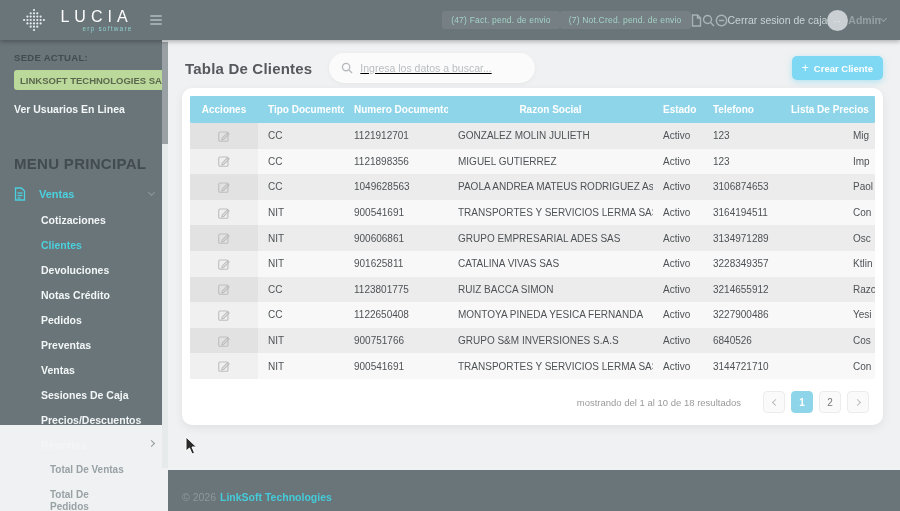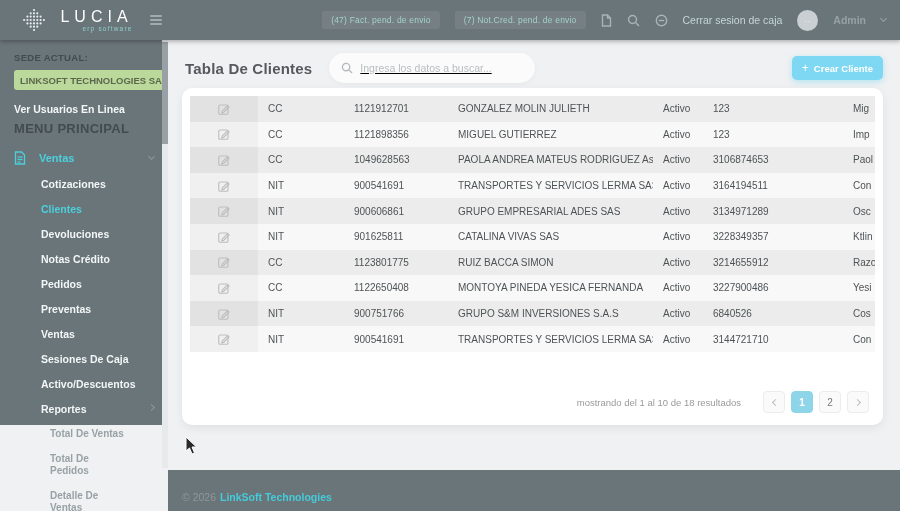--- a/index.html
+++ b/index.html
@@ -8,21 +8,21 @@
 
   
   .topbar { position:absolute; left:0; top:0; width:900px; height:40px; background:#6a757a;
             display:flex; align-items:center; z-index:30; box-shadow:0 2px 4px rgba(0,0,0,.25); }
   .logo { width:148px; display:flex; align-items:center; justify-content:center; gap:13px; padding-left:6px; }
   .logo-text { display:flex; flex-direction:column; align-items:flex-end; }
   .logo-title { color:#fdfdfd; font-size:16px; letter-spacing:5px; font-weight:400; line-height:15px; }
   .logo-sub { color:#8fcfcb; font-size:6.5px; letter-spacing:1.2px; margin-top:1px; }
   .hamburger { width:12px; display:flex; flex-direction:column; gap:2.5px; cursor:pointer; margin-left:2px; }
   .hamburger i { display:block; height:1.5px; background:#9fabae; border-radius:1px; }
-  .top-right { margin-left:auto; display:flex; align-items:center; gap:15px; padding-right:14px; }
+  .top-right { margin-left:auto; display:flex; align-items:center; padding-right:14px; }
   .badge { background:rgba(255,255,255,.08); border-radius:3px; padding:4px 9px; font-size:8.5px;
            color:#a4d3c6; white-space:nowrap; letter-spacing:.2px; }
   .tico { display:flex; align-items:center; }
   .tico svg { stroke:#a7b3b6; fill:none; stroke-width:1.4; }
   .session-link { color:#c6d5d4; font-size:10.5px; white-space:nowrap; }
   .avatar { width:21px; height:21px; border-radius:50%; background:#c9cfd2; display:inline-flex;
             align-items:center; justify-content:center; color:#e9eced; font-size:8px; letter-spacing:1px; }
   .user-name { color:#96a1a4; font-size:10.5px; font-weight:700; }
   .chev { display:inline-block; width:5px; height:5px; border-right:1.4px solid #96a1a4;
           border-bottom:1.4px solid #96a1a4; transform:rotate(45deg); margin-top:-3px; }
@@ -31,21 +31,21 @@
   
   .sidebar { position:absolute; left:0; top:40px; width:168px; height:385px; background:#6a757a;
              padding:12px 12px 0 14px; z-index:10; }
   .side-scroll { position:absolute; right:0; top:0; width:6px; height:428px; background:#e7eaea; }
   .side-scroll .thumb { position:absolute; top:2px; left:0; width:6px; height:102px; background:#99a1a4; }
   .side-label { color:#424b4f; font-size:9.5px; font-weight:700; letter-spacing:.3px; }
   .sede-btn { margin-top:7px; margin-right:-8px; background:#bad99a; border-radius:3px; height:20px;
               display:flex; align-items:center; padding:0 6px; color:#5c674f; font-size:9.5px; font-weight:700;
               white-space:nowrap; overflow:hidden; cursor:pointer; }
   .online-link { margin-top:13px; color:#f2f6f6; font-size:10.5px; font-weight:700; cursor:pointer; }
-  .menu-header { margin-top:6px; color:#424b4f; font-size:13px; font-weight:700; letter-spacing:.3px; }
+  .menu-header { margin-top:40px; color:#424b4f; font-size:15px; font-weight:700; letter-spacing:.3px; }
   .menu-root { margin-top:15px; display:flex; align-items:center; cursor:pointer; }
   .menu-root svg { stroke:#4bd0dd; fill:none; stroke-width:1.3; }
   .menu-root .lbl { color:#4bd0dd; font-size:11px; font-weight:700; margin-left:13px; flex:1; }
   .menu-root .chev { border-color:#8e989b; margin-right:2px; }
   .side-item { margin-top:13px; padding-left:27px; color:#f2f6f6; font-size:10.5px; font-weight:700;
                cursor:pointer; display:flex; align-items:center; }
   .side-item.active { color:#4bd0dd; }
   .side-item .chev { margin-left:auto; margin-right:2px; border-color:#8e989b; }
   .report-item { margin-top:13px; padding-left:36px; padding-right:28px; color:#98a2a5; font-size:10px;
                  font-weight:700; cursor:pointer; line-height:12px; }
@@ -209,21 +209,21 @@
       <div class="side-item">
         <span>Preventas</span>
       </div>
       <div class="side-item">
         <span>Ventas</span>
       </div>
       <div class="side-item">
         <span>Sesiones De Caja</span>
       </div>
       <div class="side-item">
-        <span>Activo/Descuentos</span>
+        <span>Precios/Descuentos</span>
       </div>
       <div class="side-item">
         <span>Reportes</span>
         <span class="chev chev-right"></span>
       </div>
     </div>
   <div id="report-items">
       <div class="report-item">Total De Ventas</div>
       <div class="report-item">Total De Pedidos</div>
       <div class="report-item">Detalle De Ventas</div>
@@ -245,20 +245,29 @@
       <input type="text" placeholder="Ingresa los datos a buscar..." style="">
     </div>
     <button class="create-btn">
       <span class="plus">+</span>
       <span>Crear Cliente</span>
     </button>
   </div>
 
   <section class="card">
     <div class="tbl">
+      <div class="tr thead" id="table-head">
+          <div class="td center">Acciones</div>
+          <div class="td">Tipo Documento</div>
+          <div class="td">Numero Documento</div>
+          <div class="td center">Razon Social</div>
+          <div class="td">Estado</div>
+          <div class="td">Telefono</div>
+          <div class="td">Lista De Precios</div>
+        </div>
       <div id="table-body">
           <div class="tr row dark">
     <div class="td action-cell">
       <svg width="12" height="12" viewBox="0 0 13 13">
         <rect x="0.8" y="2.2" width="10" height="10" rx="1.5"></rect>
                 <path d="M4.5 8.8 L10.5 2.8 L12 4.3 L6 10.3 L4.2 10.8 Z"></path>
       </svg>
     </div>
     <div class="td">CC</div>
     <div class="td">1121912701</div>

